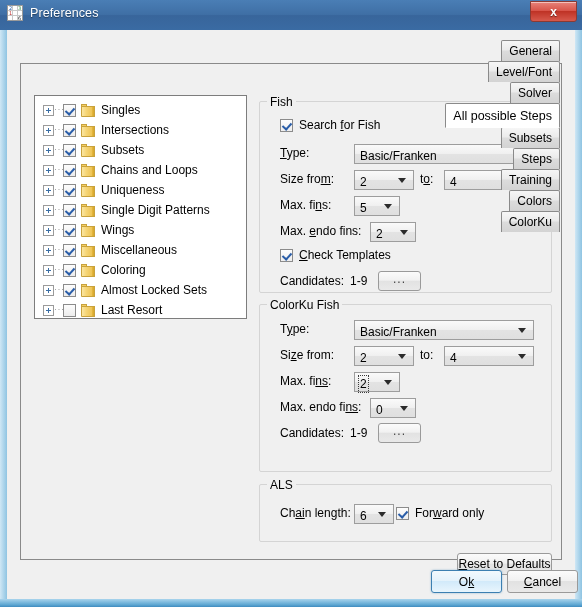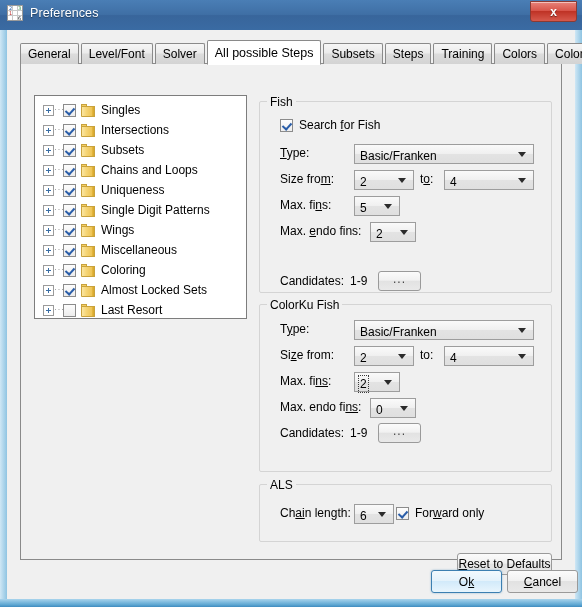--- a/index.html
+++ b/index.html
@@ -90,20 +90,21 @@
   }
 
   
   .tabstrip {
     position: absolute;
     left: 13px; top: 10px;
     width: 542px; height: 24px;
     display: flex;
     align-items: flex-end;
     z-index: 3;
+    flex-direction: column;
   }
   .tab {
     height: 21px;
     line-height: 21px;
     padding: 0 7px;
     margin-right: 2px;
     font-size: 12px;
     color: #000000;
     background: linear-gradient(to bottom, #f6f6f6 0%, #ebebeb 45%, #dcdcdc 50%, #d3d3d3 100%);
     border: 1px solid #8a8a8a;
@@ -525,20 +526,24 @@
         </div>
 
         <div class="row" style="left:20px; top:122px;">
           <span class="lbl"><span>Max. </span><u>e</u><span>ndo fins:</span></span>
         </div>
         <div class="combo" style="position:absolute; left:110px; top:120px; width:46px;">
           <span class="val">2</span>
           <span class="arrow"></span>
         </div>
 
+        <div class="row pcheck" style="left:20px; top:146px;">
+          <span class="box checked"></span>
+          <span class="lbl"><u>C</u><span>heck Templates</span></span>
+        </div>
 
         <div class="row" style="left:20px; top:172px;">
           <span class="lbl">Candidates:</span>
           <span class="lbl" style="margin-left:6px;">1-9</span>
         </div>
         <div class="btn dots-btn" style="position:absolute; left:118px; top:169px; width:43px; height:20px;">...</div>
       </div>
 
       <div class="group" id="grp-kraken">
         <span class="legend">ColorKu Fish</span>

